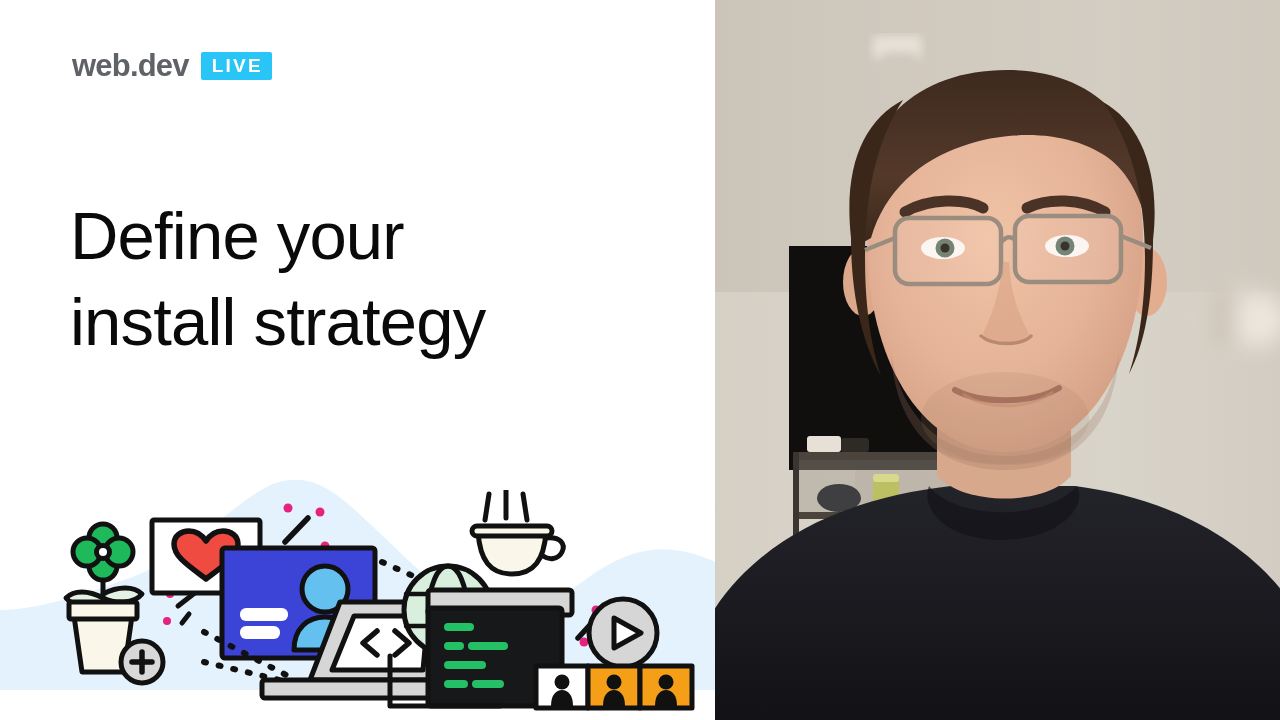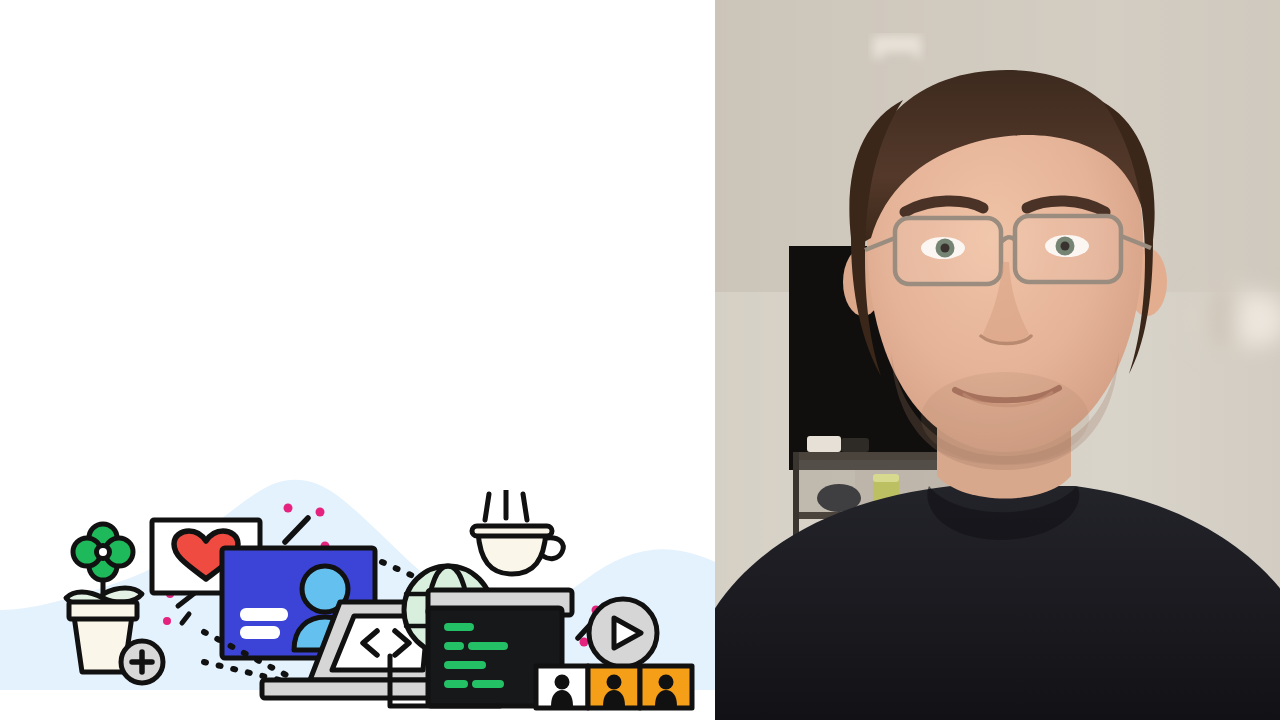--- a/index.html
+++ b/index.html
@@ -62,21 +62,27 @@
       <path d="M0 150 C 40 150, 90 132, 130 118
                C 175 102, 215 60, 258 32
                C 285 14, 312 16, 338 36
                C 382 70, 420 120, 462 140
                C 505 161, 545 150, 585 120
                C 625 90, 660 82, 700 96
                C 706 98, 711 100, 715 102
                L 715 230 L 0 230 Z" fill="#e3f2fd"></path>
     </svg>
 
-
+    <div id="logo">
+      <span id="logo-word">web.dev</span>
+      <span id="live-badge">LIVE</span>
+    </div>
+
+    <h1 id="title">Define your
+install strategy</h1>
 
     <svg id="illo" viewBox="0 0 715 230" preserveAspectRatio="xMidYMax meet" aria-hidden="true">
       <g stroke="#111" stroke-width="5" stroke-linecap="round" stroke-linejoin="round" fill="none">
 
         <g>
 
           <path d="M103 118 L103 72" stroke-width="5"></path>
 
           <path d="M103 108 C 88 100, 74 100, 66 108 C 74 118, 90 118, 103 112 Z" fill="#e4f2e6"></path>
           <path d="M103 104 C 118 96, 134 96, 142 104 C 134 114, 116 114, 103 108 Z" fill="#e4f2e6"></path>

